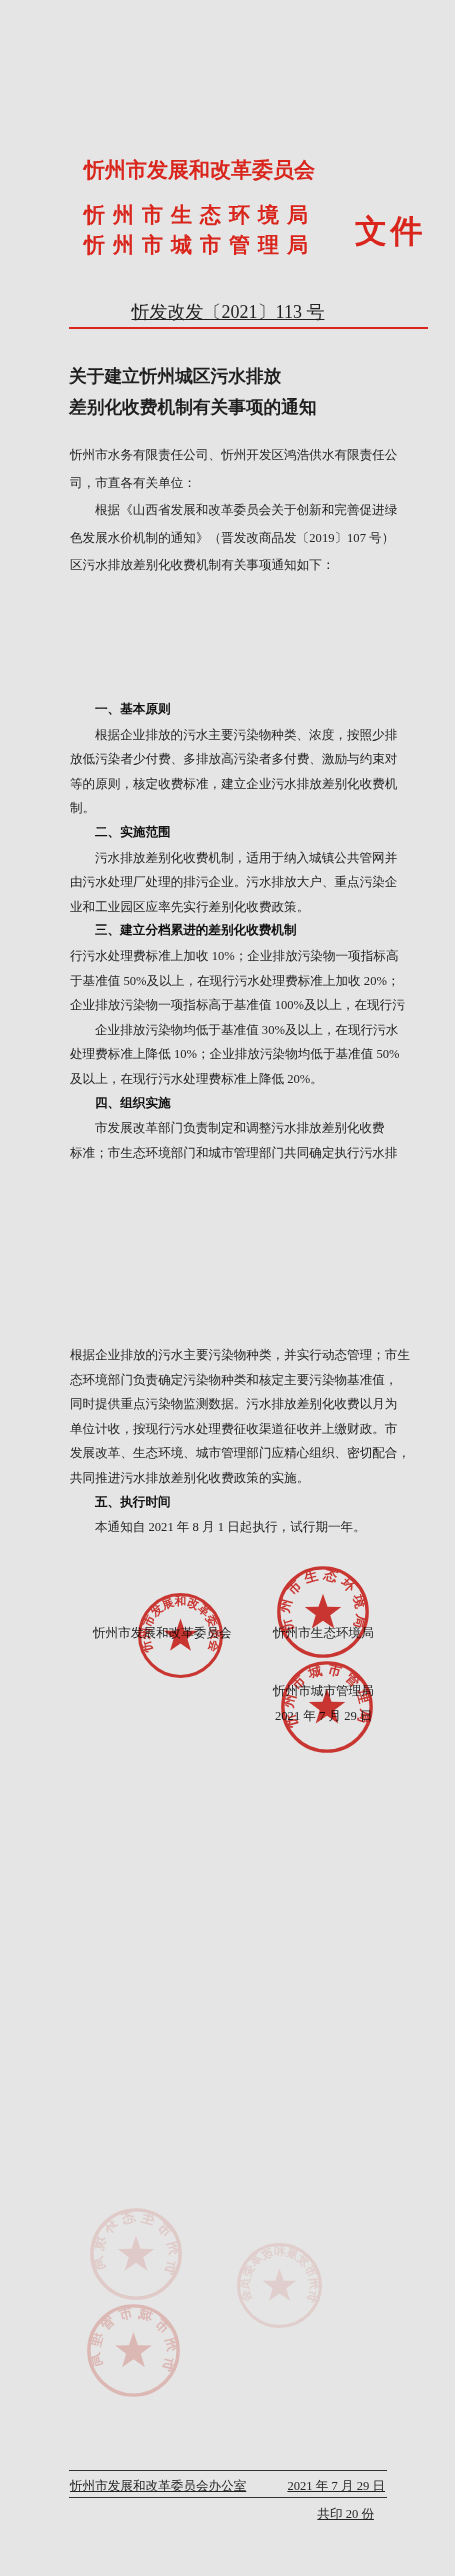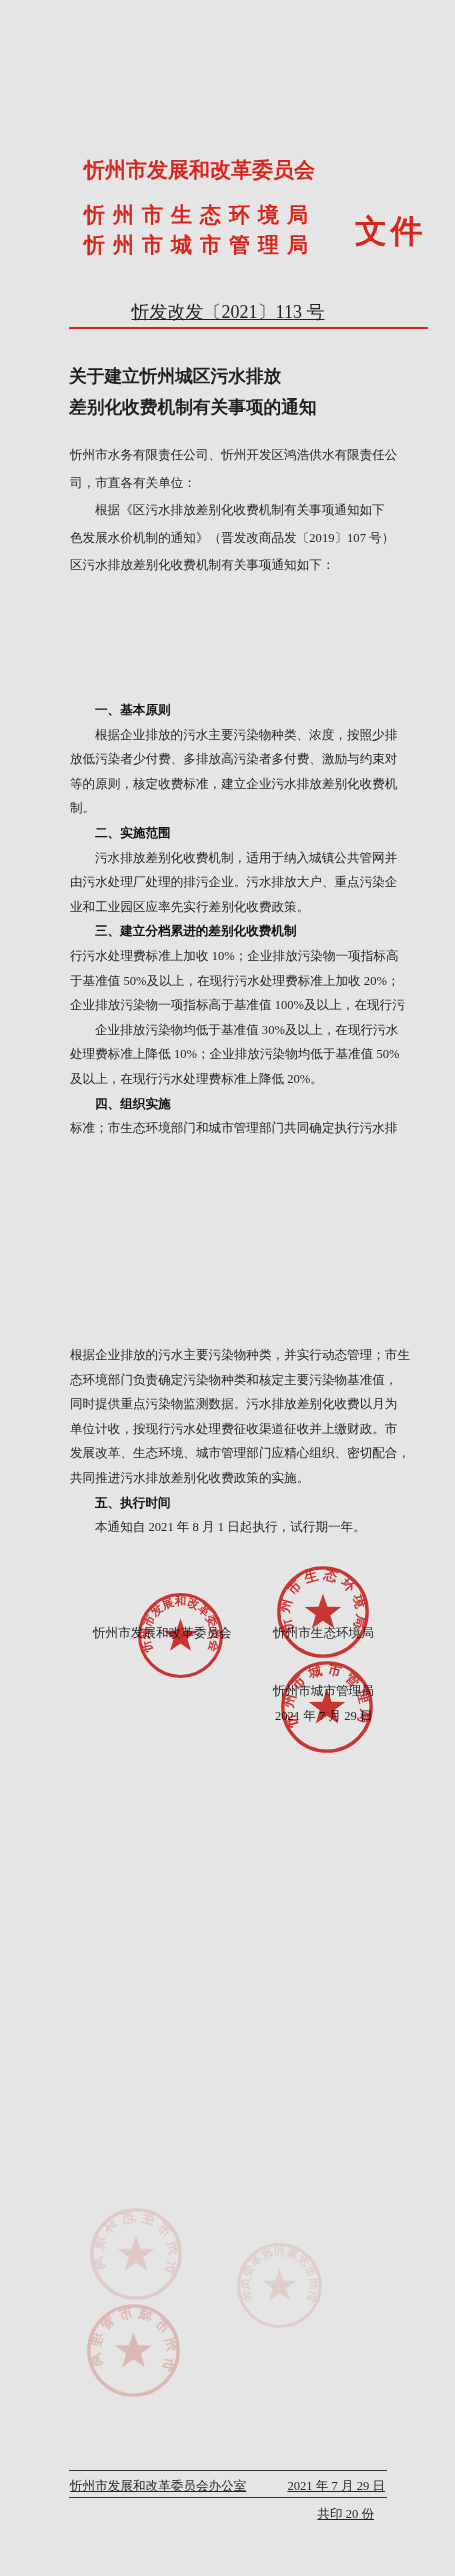--- a/index.html
+++ b/index.html
@@ -15,21 +15,21 @@
               font-size:18px;color:#222;text-decoration:underline;}
   .red-rule{position:absolute;left:69px;top:327px;width:359px;height:1.7px;background:#d9251c;}
   
   .title-line{position:absolute;left:69px;width:318px;text-align:left;font-size:17.7px;
               font-weight:700;white-space:nowrap;}
   
   .textblock{position:absolute;left:70px;width:325px;}
   .line{height:24.6px;line-height:24.6px;font-size:12.6px;white-space:nowrap;color:#242424;}
   .pg1 .line{height:27.5px;line-height:27.5px;}
   .line.indent{padding-left:25px;}
-  .line.bold-head{font-family:Liberation Serif, serif;font-weight:700;color:#111;}
+  .line.bold-head{font-family:Liberation Mono, monospace;font-weight:700;color:#111;}
   
   .sig{position:absolute;font-size:12.6px;color:#242424;white-space:nowrap;}
   .seal{position:absolute;mix-blend-mode:multiply;opacity:.9;}
   .seal-ring{fill:none;stroke:#dd2620;stroke-width:7;}
   .seal-star{fill:#dd2620;}
   .seal-text{fill:#dd2620;font-size:26px;font-weight:700;
              font-family:"Liberation Serif","DejaVu Serif",serif;}
   .seal.wide .seal-text{font-size:28px;letter-spacing:9px;}
   .ghost{transform:scaleX(-1);}
   .ghost .seal-ring{stroke:#ec9c94;}
@@ -60,21 +60,21 @@
   <div class="doc-number">忻发改发〔2021〕113 号</div>
   <div class="red-rule"></div>
 
   <div class="title-line" style="top:364px;">关于建立忻州城区污水排放</div>
   <div class="title-line" style="top:395px;">差别化收费机制有关事项的通知</div>
 
   <div class="textblock pg1" style="top:442px;">
 
   <div class="line">忻州市水务有限责任公司、忻州开发区鸿浩供水有限责任公</div>
       <div class="line">司，市直各有关单位：</div>
-      <div class="line indent">根据《区污水排放差别化收费机制有关事项通知如下</div>
+      <div class="line indent">根据《山西省发展和改革委员会关于创新和完善促进绿</div>
       <div class="line">色发展水价机制的通知》（晋发改商品发〔2019〕107 号）</div>
       <div class="line">区污水排放差别化收费机制有关事项通知如下：</div>
     </div>
 
   <div class="textblock" style="top:698px;">
 
   <div class="line bold-head indent">一、基本原则</div>
       <div class="line indent">根据企业排放的污水主要污染物种类、浓度，按照少排</div>
       <div class="line">放低污染者少付费、多排放高污染者多付费、激励与约束对</div>
       <div class="line">等的原则，核定收费标准，建立企业污水排放差别化收费机</div>
@@ -84,20 +84,21 @@
       <div class="line">由污水处理厂处理的排污企业。污水排放大户、重点污染企</div>
       <div class="line">业和工业园区应率先实行差别化收费政策。</div>
       <div class="line bold-head indent">三、建立分档累进的差别化收费机制</div>
       <div class="line">行污水处理费标准上加收 10%；企业排放污染物一项指标高</div>
       <div class="line">于基准值 50%及以上，在现行污水处理费标准上加收 20%；</div>
       <div class="line">企业排放污染物一项指标高于基准值 100%及以上，在现行污</div>
       <div class="line indent">企业排放污染物均低于基准值 30%及以上，在现行污水</div>
       <div class="line">处理费标准上降低 10%；企业排放污染物均低于基准值 50%</div>
       <div class="line">及以上，在现行污水处理费标准上降低 20%。</div>
       <div class="line bold-head indent">四、组织实施</div>
+      <div class="line indent">市发展改革部门负责制定和调整污水排放差别化收费</div>
       <div class="line">标准；市生态环境部门和城市管理部门共同确定执行污水排</div>
     </div>
 
   <div class="textblock" style="top:1343px;">
 
   <div class="line">根据企业排放的污水主要污染物种类，并实行动态管理；市生</div>
       <div class="line">态环境部门负责确定污染物种类和核定主要污染物基准值，</div>
       <div class="line">同时提供重点污染物监测数据。污水排放差别化收费以月为</div>
       <div class="line">单位计收，按现行污水处理费征收渠道征收并上缴财政。市</div>
       <div class="line">发展改革、生态环境、城市管理部门应精心组织、密切配合，</div>

